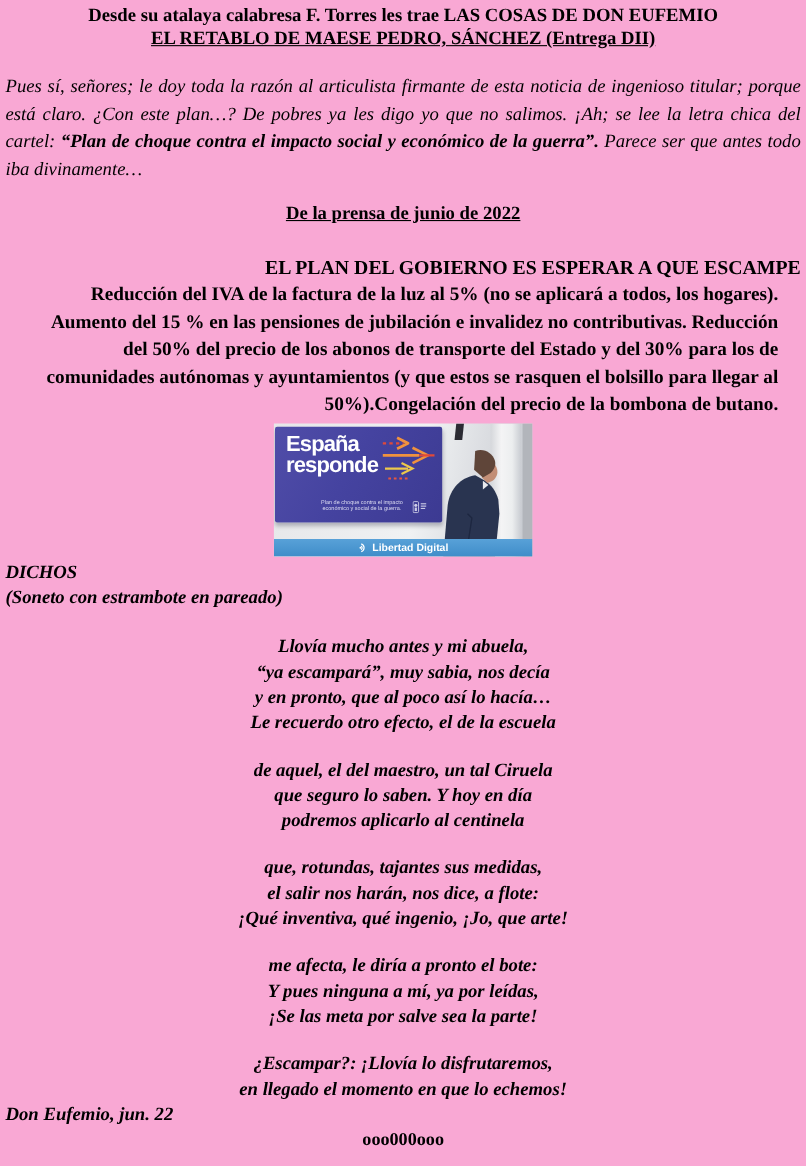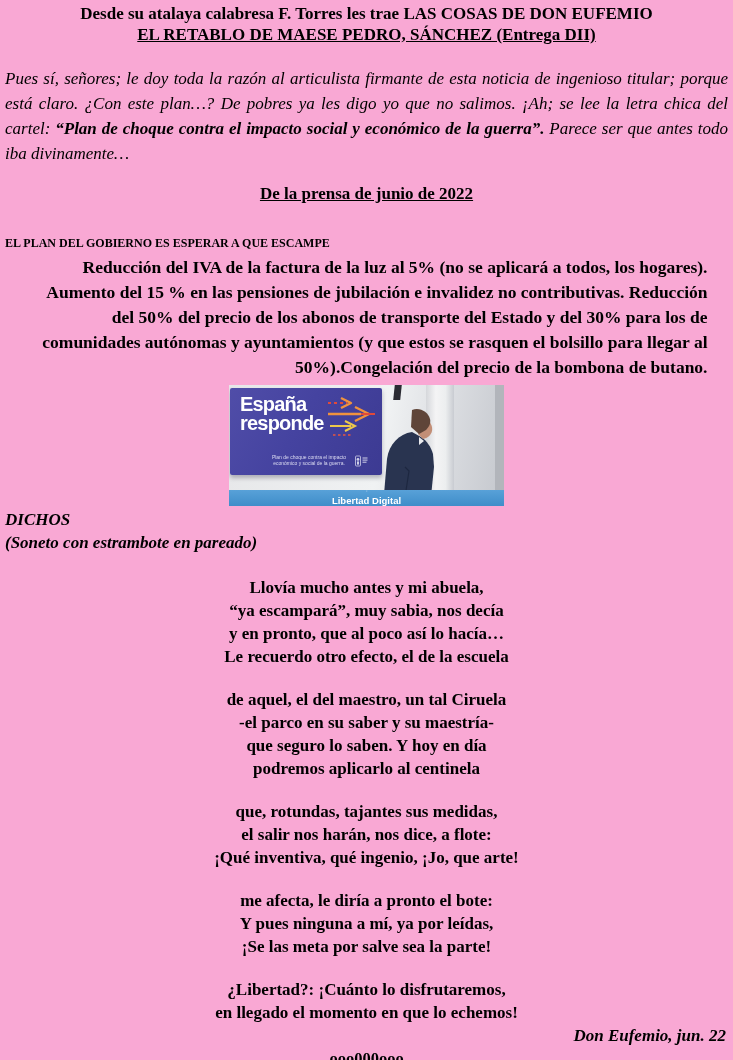--- a/index.html
+++ b/index.html
@@ -8,52 +8,52 @@
     background:#f9a8d4; color:#000;
     font-family:"Liberation Serif", serif;
     padding:3px 5px; overflow:hidden; position:relative;
     margin:0 auto;
   }
   .doc-title { font-size:17px; font-weight:700; text-align:center; line-height:21px; }
   .doc-title .underlined { text-decoration:underline; }
   .intro { margin-top:21px; font-style:italic; font-size:17px; line-height:25px; text-align:justify; }
   .intro .bold-quote { font-weight:700; }
   .press-line { font-weight:700; text-decoration:underline; text-align:center; font-size:17px; line-height:22px; }
-  .plan-heading { margin-top:26px; font-weight:700; text-align:left; font-size:12px; line-height:24px; }
+  .plan-heading { margin-top:26px; font-weight:700; text-align:right; font-size:18px; line-height:24px; }
   .plan-body { font-weight:700; text-align:right; font-size:17.5px; line-height:25px; width:682px; margin:0 auto; }
 
   
   .photo { position:relative; width:235px; height:121px; margin:5px auto 0; overflow:hidden;
-           background:linear-gradient(100deg,#e6e7e9 0%,#f0f2f3 55%,#dcdee2 75%,#c4c7cd 100%);padding-left:40px; }
+           background:linear-gradient(100deg,#e6e7e9 0%,#f0f2f3 55%,#dcdee2 75%,#c4c7cd 100%); }
   .tv { position:absolute; left:1px; top:3px; width:152px; height:87px;
         background:linear-gradient(120deg,#504da8 0%,#4543a0 45%,#3c3a92 100%);
         border-radius:2px; box-shadow:0 3px 4px rgba(60,60,80,.35); }
   .tv-title { position:absolute; left:10px; top:7px; color:#fff;
               font-family:"Liberation Sans", sans-serif; font-weight:700;
               font-size:20px; line-height:19px; letter-spacing:-0.8px; }
   .tv-arrows { position:absolute; right:3px; top:8px; }
   .tv-caption { position:absolute; left:36px; bottom:9px; width:86px; color:#dcdcf2;
                 font-family:"Liberation Sans", sans-serif; font-size:5px; line-height:6px; text-align:center; }
   .tv-emblem { position:absolute; right:14px; bottom:8px; }
   .tv-edge { position:absolute; left:165px; top:0; width:7px; height:15px; background:#2b2b33; transform:skewX(-6deg); }
   .pillar { position:absolute; left:197px; top:0; width:28px; height:121px;
             background:linear-gradient(90deg,#d5d7db 0%,#f4f4f5 35%,#eceeef 70%,#c8cbd1 100%); }
   .right-band { position:absolute; right:0; top:0; width:9px; height:121px; background:#b2b5bb; }
   .figure { position:absolute; left:146px; top:22px; }
   .ld-bar { position:absolute; left:0; bottom:0; width:100%; height:16px; z-index:5;
             background:linear-gradient(180deg,#58a1d8 0%,#3f8dc9 100%);
-            display:flex; align-items:center; justify-content:center; gap:3px;flex-direction:column; }
+            display:flex; align-items:center; justify-content:center; gap:3px; }
   .ld-text { color:#fff; font-family:"Liberation Sans", sans-serif; font-weight:700; font-size:9.5px; letter-spacing:0; }
 
   
   .caption-block { text-align:left; font-weight:700; font-style:italic; font-size:17px; line-height:23px; margin-top:2px; }
-  .poem { text-align:center; font-weight:700; font-size:17px; line-height:23px; margin-top:22px; }
+  .poem { text-align:center; font-weight:700; font-style:italic; font-size:17px; line-height:23px; margin-top:22px; }
   .stanza { margin-bottom:20px; }
   .stanza:last-child { margin-bottom:0; }
-  .signature { text-align:right; font-weight:700; font-style:italic; font-size:17px; line-height:22px; padding-right:2px; margin-top:1px; }
+  .signature { font-weight:700; font-style:italic; font-size:17px; line-height:22px; padding-right:2px; margin-top:1px; }
   .footer-mark { text-align:center; font-weight:700; font-size:16.5px; line-height:20px; margin-top:2px; }
 </style>
 </head>
 <body>
 
 <div class="page">
 
   <div class="doc-title">
     <div>Desde su atalaya calabresa F. Torres les trae LAS COSAS DE DON EUFEMIO</div>
     <div class="underlined">EL RETABLO DE MAESE PEDRO, SÁNCHEZ (Entrega DII)</div>
@@ -116,36 +116,35 @@
 
   <div class="poem">
     <div class="stanza">
       <div>Llovía mucho antes y mi abuela,</div>
       <div>“ya escampará”, muy sabia, nos decía</div>
       <div>y en pronto, que al poco así lo hacía…</div>
       <div>Le recuerdo otro efecto, el de la escuela</div>
     </div>
     <div class="stanza">
       <div>de aquel, el del maestro, un tal Ciruela</div>
-      <div>-el parco en su saber y su maestría-</div>
       <div>que seguro lo saben. Y hoy en día</div>
       <div>podremos aplicarlo al centinela</div>
     </div>
     <div class="stanza">
       <div>que, rotundas, tajantes sus medidas,</div>
       <div>el salir nos harán, nos dice, a flote:</div>
       <div>¡Qué inventiva, qué ingenio, ¡Jo, que arte!</div>
     </div>
     <div class="stanza">
       <div>me afecta, le diría a pronto el bote:</div>
       <div>Y pues ninguna a mí, ya por leídas,</div>
       <div>¡Se las meta por salve sea la parte!</div>
     </div>
     <div class="stanza">
-      <div>¿Libertad?: ¡Cuánto lo disfrutaremos,</div>
+      <div>¿Escampar?: ¡Llovía lo disfrutaremos,</div>
       <div>en llegado el momento en que lo echemos!</div>
     </div>
   </div>
 
   <div class="signature">Don Eufemio,  jun. 22</div>
   <div class="footer-mark">ooo000ooo</div>
 
 </div>
 
 </body></html>

